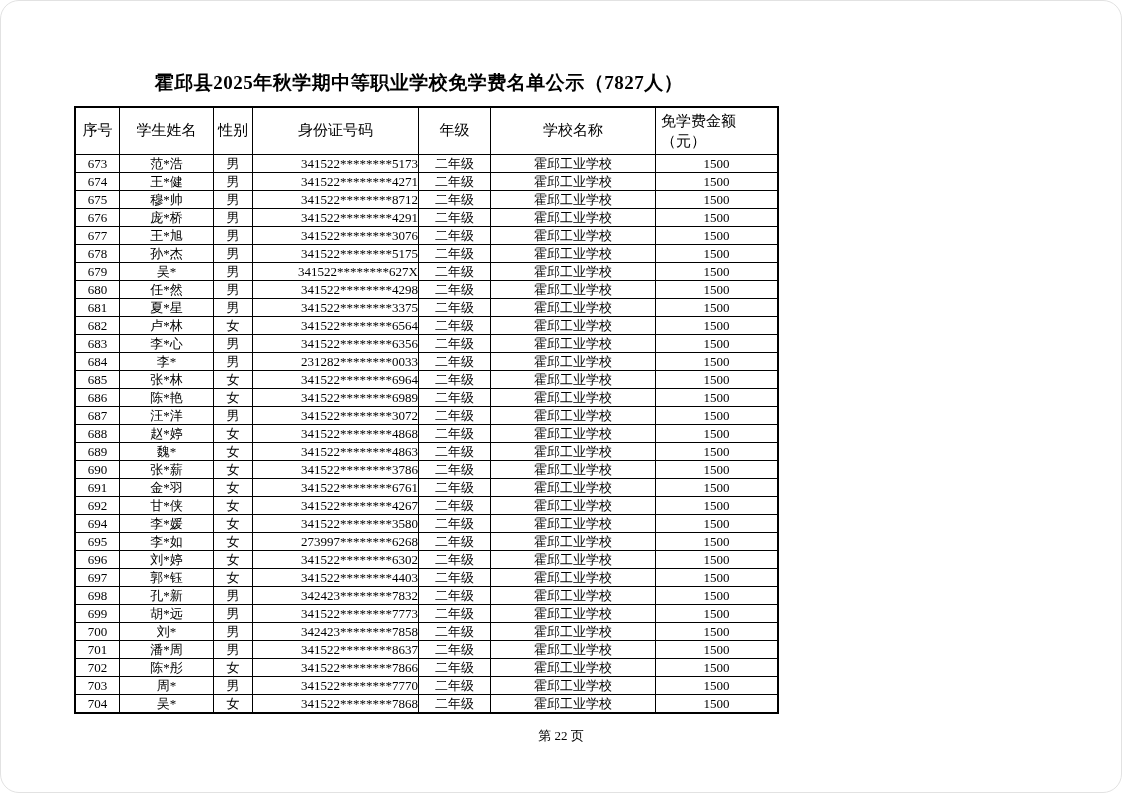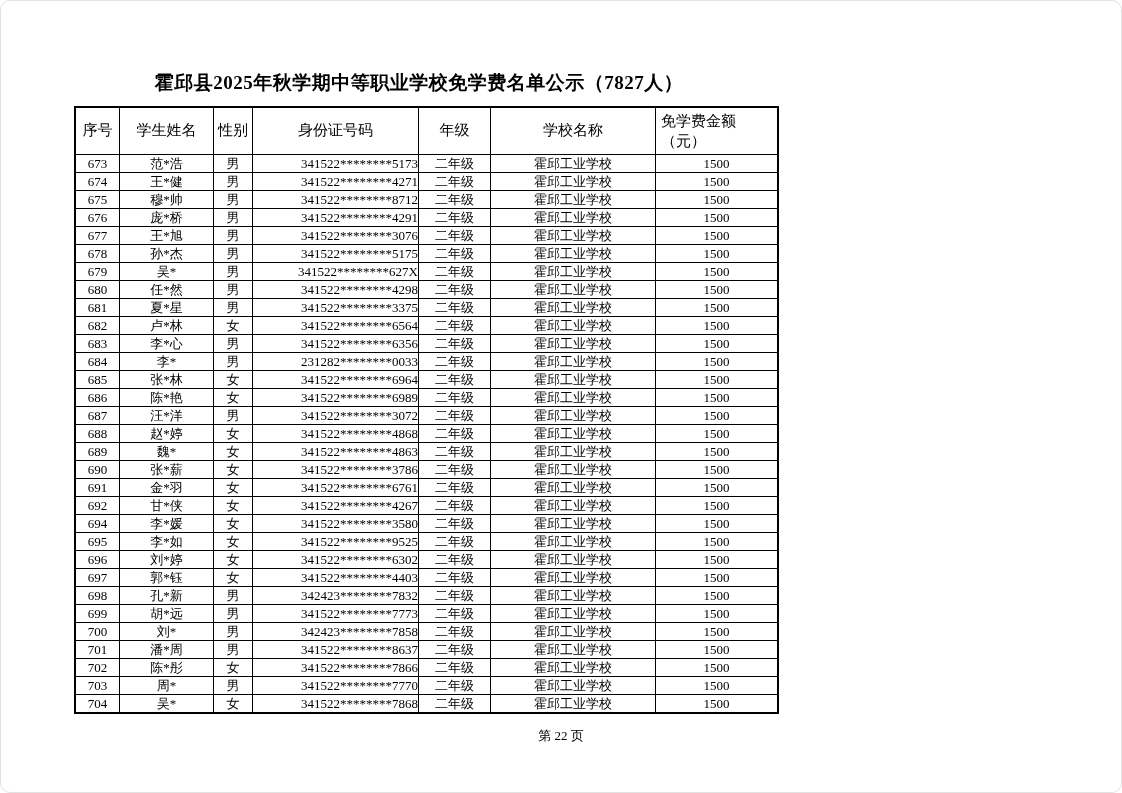--- a/index.html
+++ b/index.html
@@ -8,21 +8,21 @@
     background: #ffffff;
     font-family: "Liberation Serif", "DejaVu Serif", serif;
     color: #000000;
   }
   .page {
     position: relative;
     width: 1122px;
     height: 793px;
     background: #ffffff;
     border: 1px solid #e2e2e2;
-    border-radius: 10px;
+    border-radius: 19px;
     box-sizing: border-box;
     overflow: hidden;
   }
   .sheet {
     position: absolute;
     left: 73px;
     top: 0;
     width: 690px;
   }
   .title {
@@ -296,21 +296,21 @@
             <td class="col-2">女</td>
             <td class="col-3">341522********3580</td>
             <td class="col-4">二年级</td>
             <td class="col-5">霍邱工业学校</td>
             <td class="col-6">1500</td>
           </tr>
           <tr>
             <td class="col-0">695</td>
             <td class="col-1">李*如</td>
             <td class="col-2">女</td>
-            <td class="col-3">341522********9525</td>
+            <td class="col-3">273997********6268</td>
             <td class="col-4">二年级</td>
             <td class="col-5">霍邱工业学校</td>
             <td class="col-6">1500</td>
           </tr>
           <tr>
             <td class="col-0">696</td>
             <td class="col-1">刘*婷</td>
             <td class="col-2">女</td>
             <td class="col-3">341522********6302</td>
             <td class="col-4">二年级</td>

